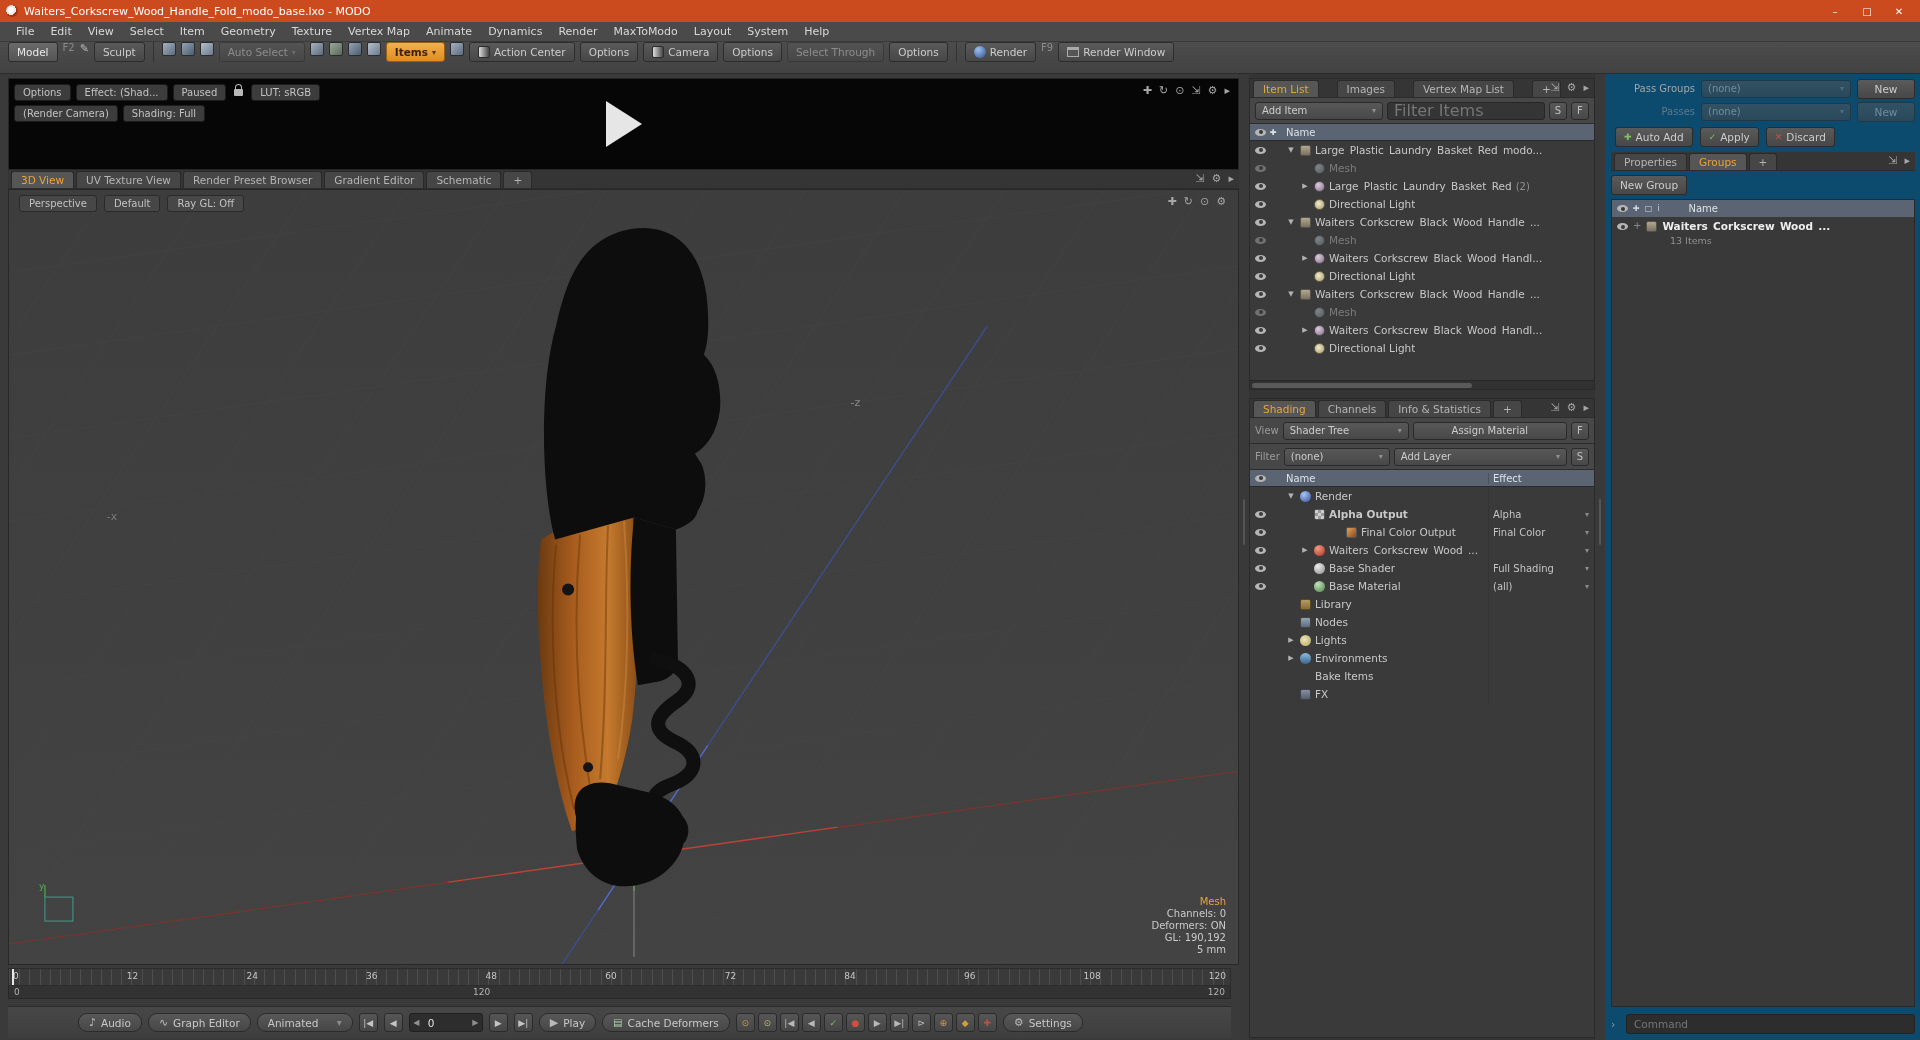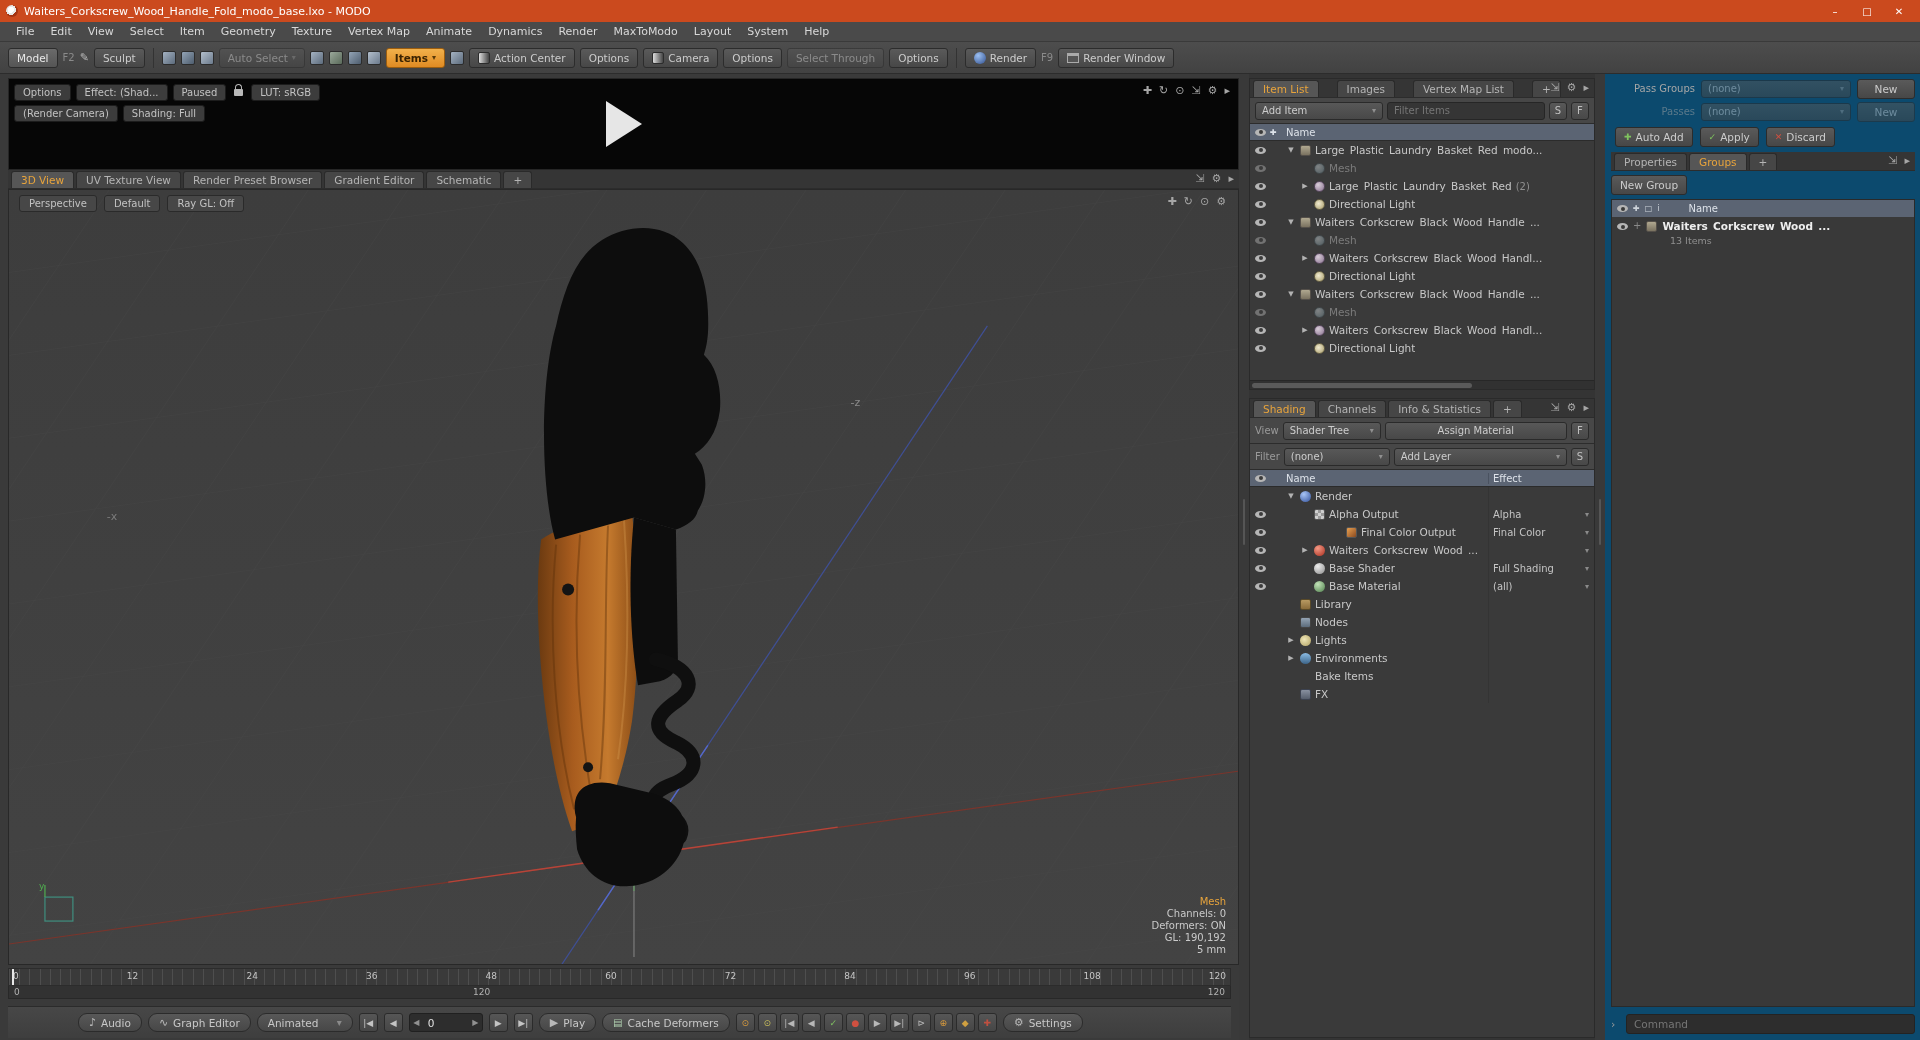--- a/index.html
+++ b/index.html
@@ -10,21 +10,21 @@
   
   .titlebar{height:22px;background:#cb4a1e;display:flex;align-items:center;padding:0 6px;color:#fff}
   .app-icon{width:12px;height:12px;border-radius:50%;background:radial-gradient(circle at 40% 40%,#fff 0 3px,#e8e8e8 3px 5px,#a33312 5px);margin-right:6px;flex:none}
   .title-text{font-size:11px;flex:1;white-space:nowrap;overflow:hidden}
   .win-controls{display:flex;gap:2px}
   .win-btn{width:30px;height:20px;display:flex;align-items:center;justify-content:center;color:#fff;font-size:10px}
 
   .menubar{height:20px;background:#4a4a4a;border-bottom:1px solid #3a3a3a;display:flex;align-items:center;padding:0 8px}
   .menu-item{padding:2px 8px;color:#d8d8d8;font-size:11px;white-space:nowrap}
 
-  .toolbar{height:32px;background:linear-gradient(#4d4d4d,#424242);border-bottom:1px solid #2c2c2c;display:flex;align-items:center;gap:5px;padding:0 8px}
+  .toolbar{height:32px;background:linear-gradient(#4d4d4d,#424242);border-bottom:1px solid #2c2c2c;display:flex;gap:5px;padding:0 8px}
   .btn{display:inline-flex;align-items:center;gap:4px;background:linear-gradient(#5a5a5a,#474747);border:1px solid #2c2c2c;border-radius:3px;color:#cccccc;font-size:10.5px;padding:2px 8px;height:20px;white-space:nowrap}
   .btn.active{background:linear-gradient(#6a6a6a,#555);color:#e8e8e8}
   .btn.dim{opacity:.5}
   .btn.orange{background:linear-gradient(#f2b14b,#e08b23);border-color:#9c5e10;color:#3a2302;font-weight:bold}
   .btn .dd{font-size:8px;color:#8c8c8c}
   .btn.orange .dd{color:#5a3a08}
   .dimtxt{color:#8a8a8a;font-size:10px}
   .glyph{color:#b8b8b8;font-size:11px}
   .sep{width:1px;height:20px;background:#333;margin:0 3px;flex:none}
   .cube{width:14px;height:14px;border-radius:2px;border:1px solid #2c2c2c;background:linear-gradient(135deg,#a4b2c2,#5c6b7c);flex:none}
@@ -91,21 +91,21 @@
 
   
   .panel{background:#3f3f3f;border:1px solid #2a2a2a;display:flex;flex-direction:column;min-height:0}
   .panel.itemlist{height:312px;flex:none}
   .panel.shading{flex:1}
   .hsplit{height:8px;flex:none}
   .ptoolbar{height:26px;display:flex;align-items:center;gap:4px;padding:0 5px;background:#474747;border-bottom:1px solid #2c2c2c;flex:none}
   .dropdown{display:inline-flex;align-items:center;justify-content:space-between;gap:6px;background:linear-gradient(#585858,#484848);border:1px solid #2a2a2a;border-radius:3px;font-size:10px;padding:1px 6px;color:#cccccc;height:18px;white-space:nowrap}
   .dropdown .dd{font-size:8px;color:#909090}
   .dropdown.dim{opacity:.5}
-  .filter-input{flex:1;min-width:0;background:#353535;border:1px solid #262626;border-radius:3px;height:18px;color:#bbb;font-size:10px;padding:0 6px;font-family:inherit;outline:none}
+  .filter-input{flex:1;min-width:0;background:#353535;border:1px solid #262626;border-radius:3px;height:18px;color:#bbb;font-size:16px;padding:0 6px;font-family:inherit;outline:none}
   .sq-btn{width:18px;height:18px;display:inline-flex;align-items:center;justify-content:center;background:linear-gradient(#585858,#484848);border:1px solid #2a2a2a;border-radius:3px;color:#c0c0c0;font-size:10px;flex:none}
   .lbl{color:#9a9a9a;font-size:10px;flex:none}
 
   .thead{height:17px;background:#5b6473;display:flex;align-items:center;font-size:10px;color:#dde2e9;border-bottom:1px solid #2b2b2b;flex:none}
   .thead .gut{width:36px;flex:none;display:flex;gap:4px;padding-left:5px;align-items:center}
   .thead .name-col{flex:1}
   .thead .eff-col{width:106px;flex:none;padding-left:4px;border-left:1px solid #4a5260}
   .tree{flex:1;background:#3a3a3a;overflow:hidden}
   .trow{height:18px;display:flex;align-items:center;font-size:10.5px;color:#c8c8c8}
   .trow .gut{width:36px;flex:none;display:flex;align-items:center;padding-left:5px;gap:4px}
@@ -687,21 +687,21 @@
             </div>
           </div>
         <div class="gizmos tab-gizmos">
           <span>⇲</span>
           <span>⚙</span>
           <span>▸</span>
         </div>
       </div>
       <div class="ptoolbar">
         <span class="lbl">View</span>
-        <span class="dropdown" style="width:98px">
+        <span class="dropdown" style="width:126px">
             <span>Shader Tree</span>
             <span class="dd">▾</span>
           </span>
         <span class="dropdown" style="flex:1;justify-content:center">
             <span>Assign Material</span>
           </span>
         <span class="sq-btn">F</span>
       </div>
       <div class="ptoolbar">
         <span class="lbl">Filter</span>
@@ -735,21 +735,21 @@
           </span>
           <span class="ecol">
             <span></span>
             <span class="dd">▾</span>
           </span>
         </div>
           <div class="trow has-dd">
           <span class="gut">
               <span class="eye"></span>
             </span>
-          <span class="tbody" style="padding-left: 14px;">
+          <span class="tbody" style="padding-left: 14px; font-weight: bold;">
             <span class="arr arr-none"></span>
             <span class="ticon ti-alphaout"></span>
             <span class="tlabel">Alpha Output</span>
           </span>
           <span class="ecol">
             <span>Alpha</span>
             <span class="dd">▾</span>
           </span>
         </div>
           <div class="trow has-dd">

